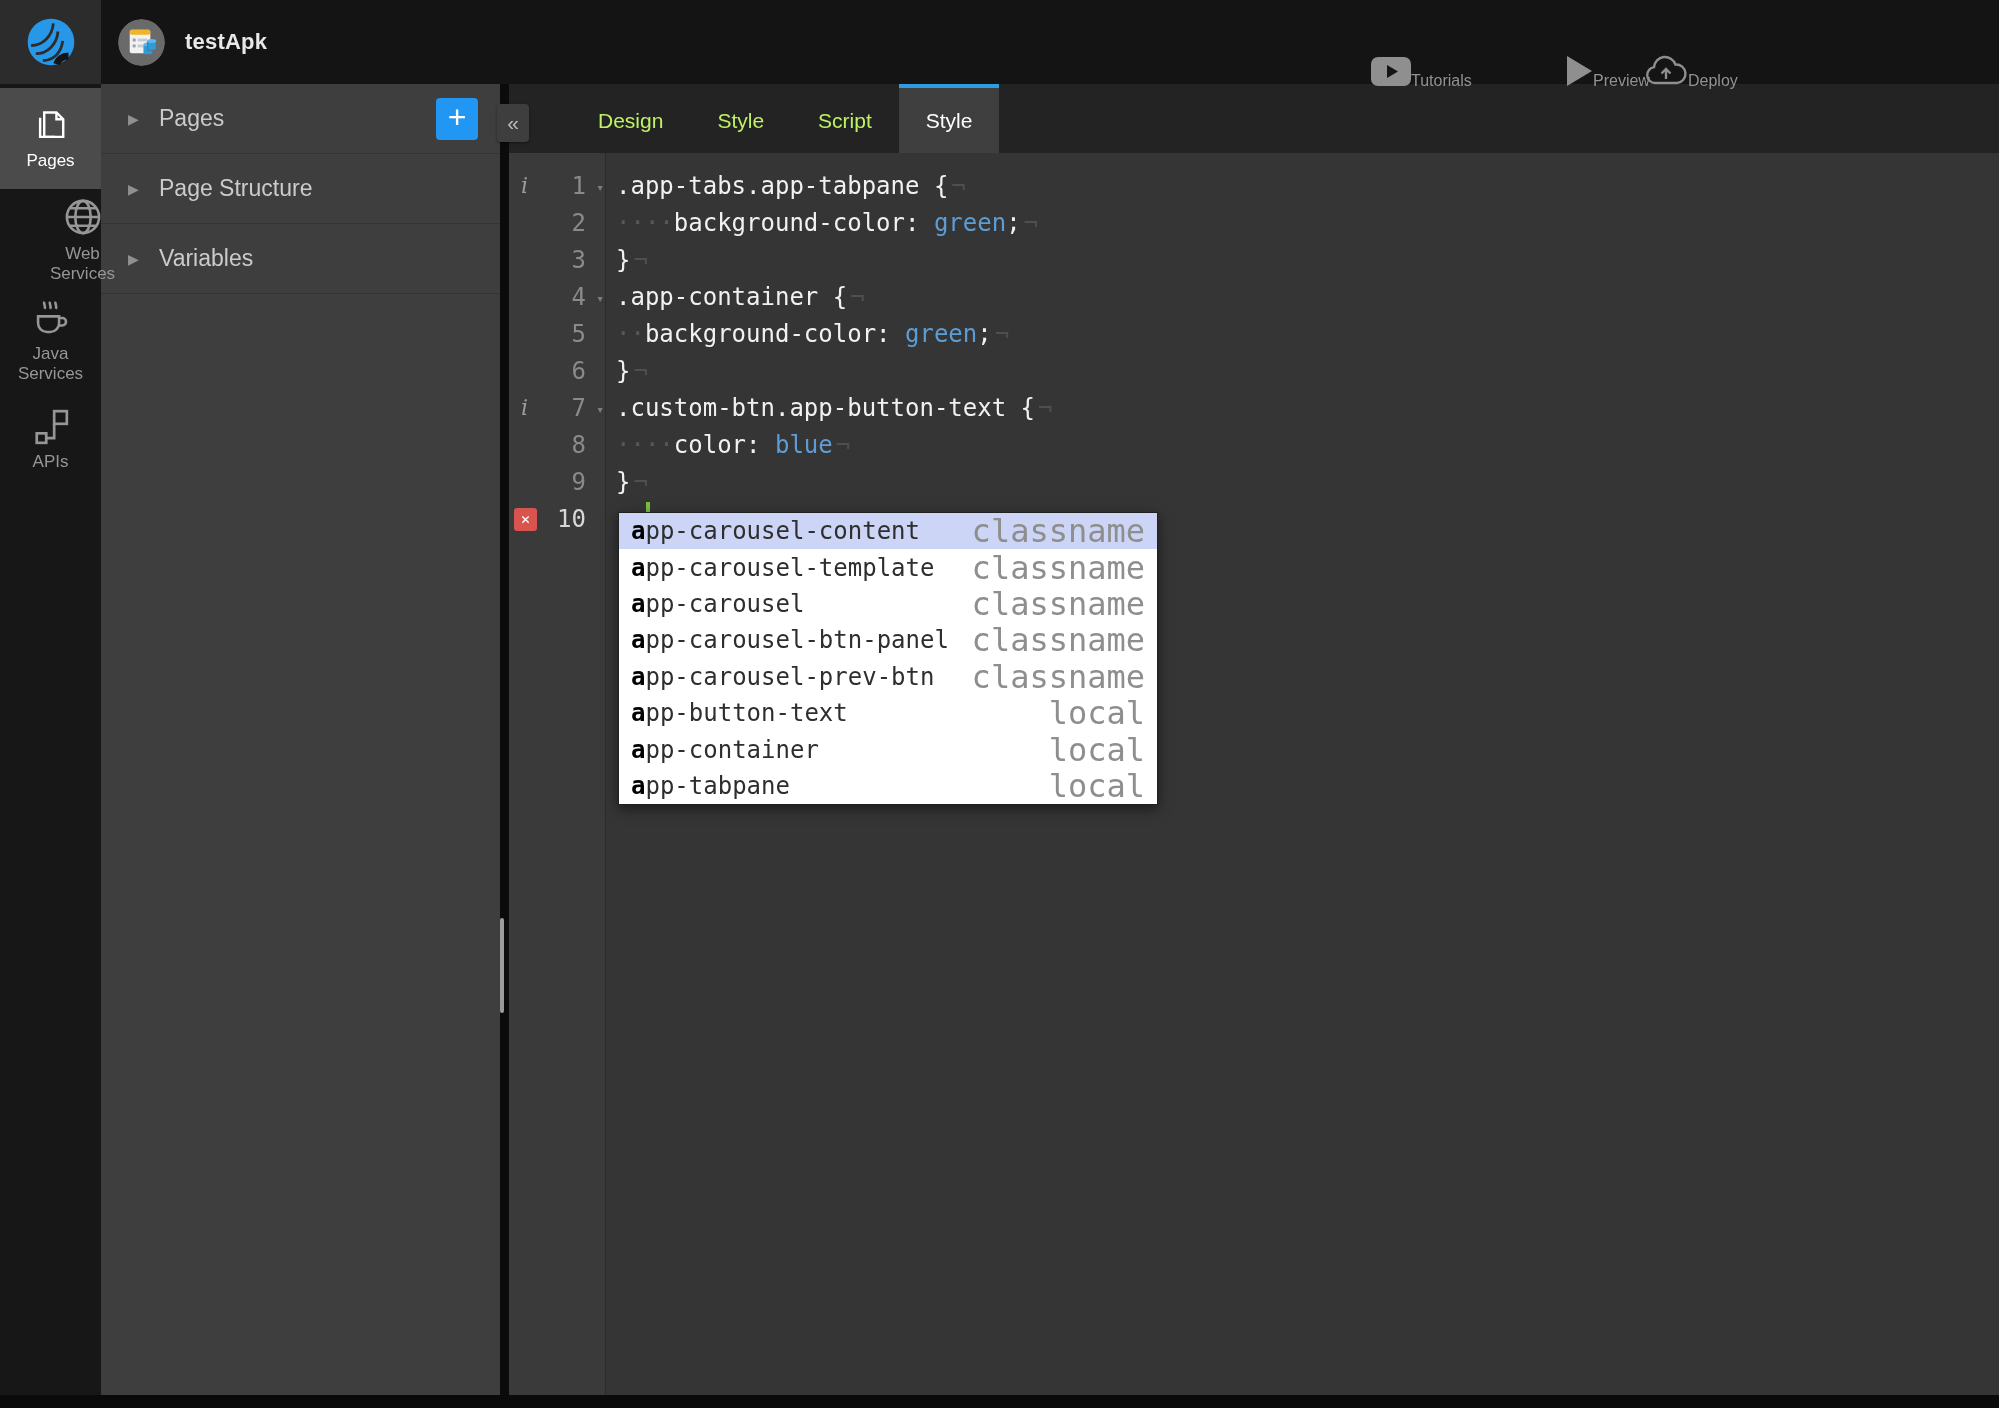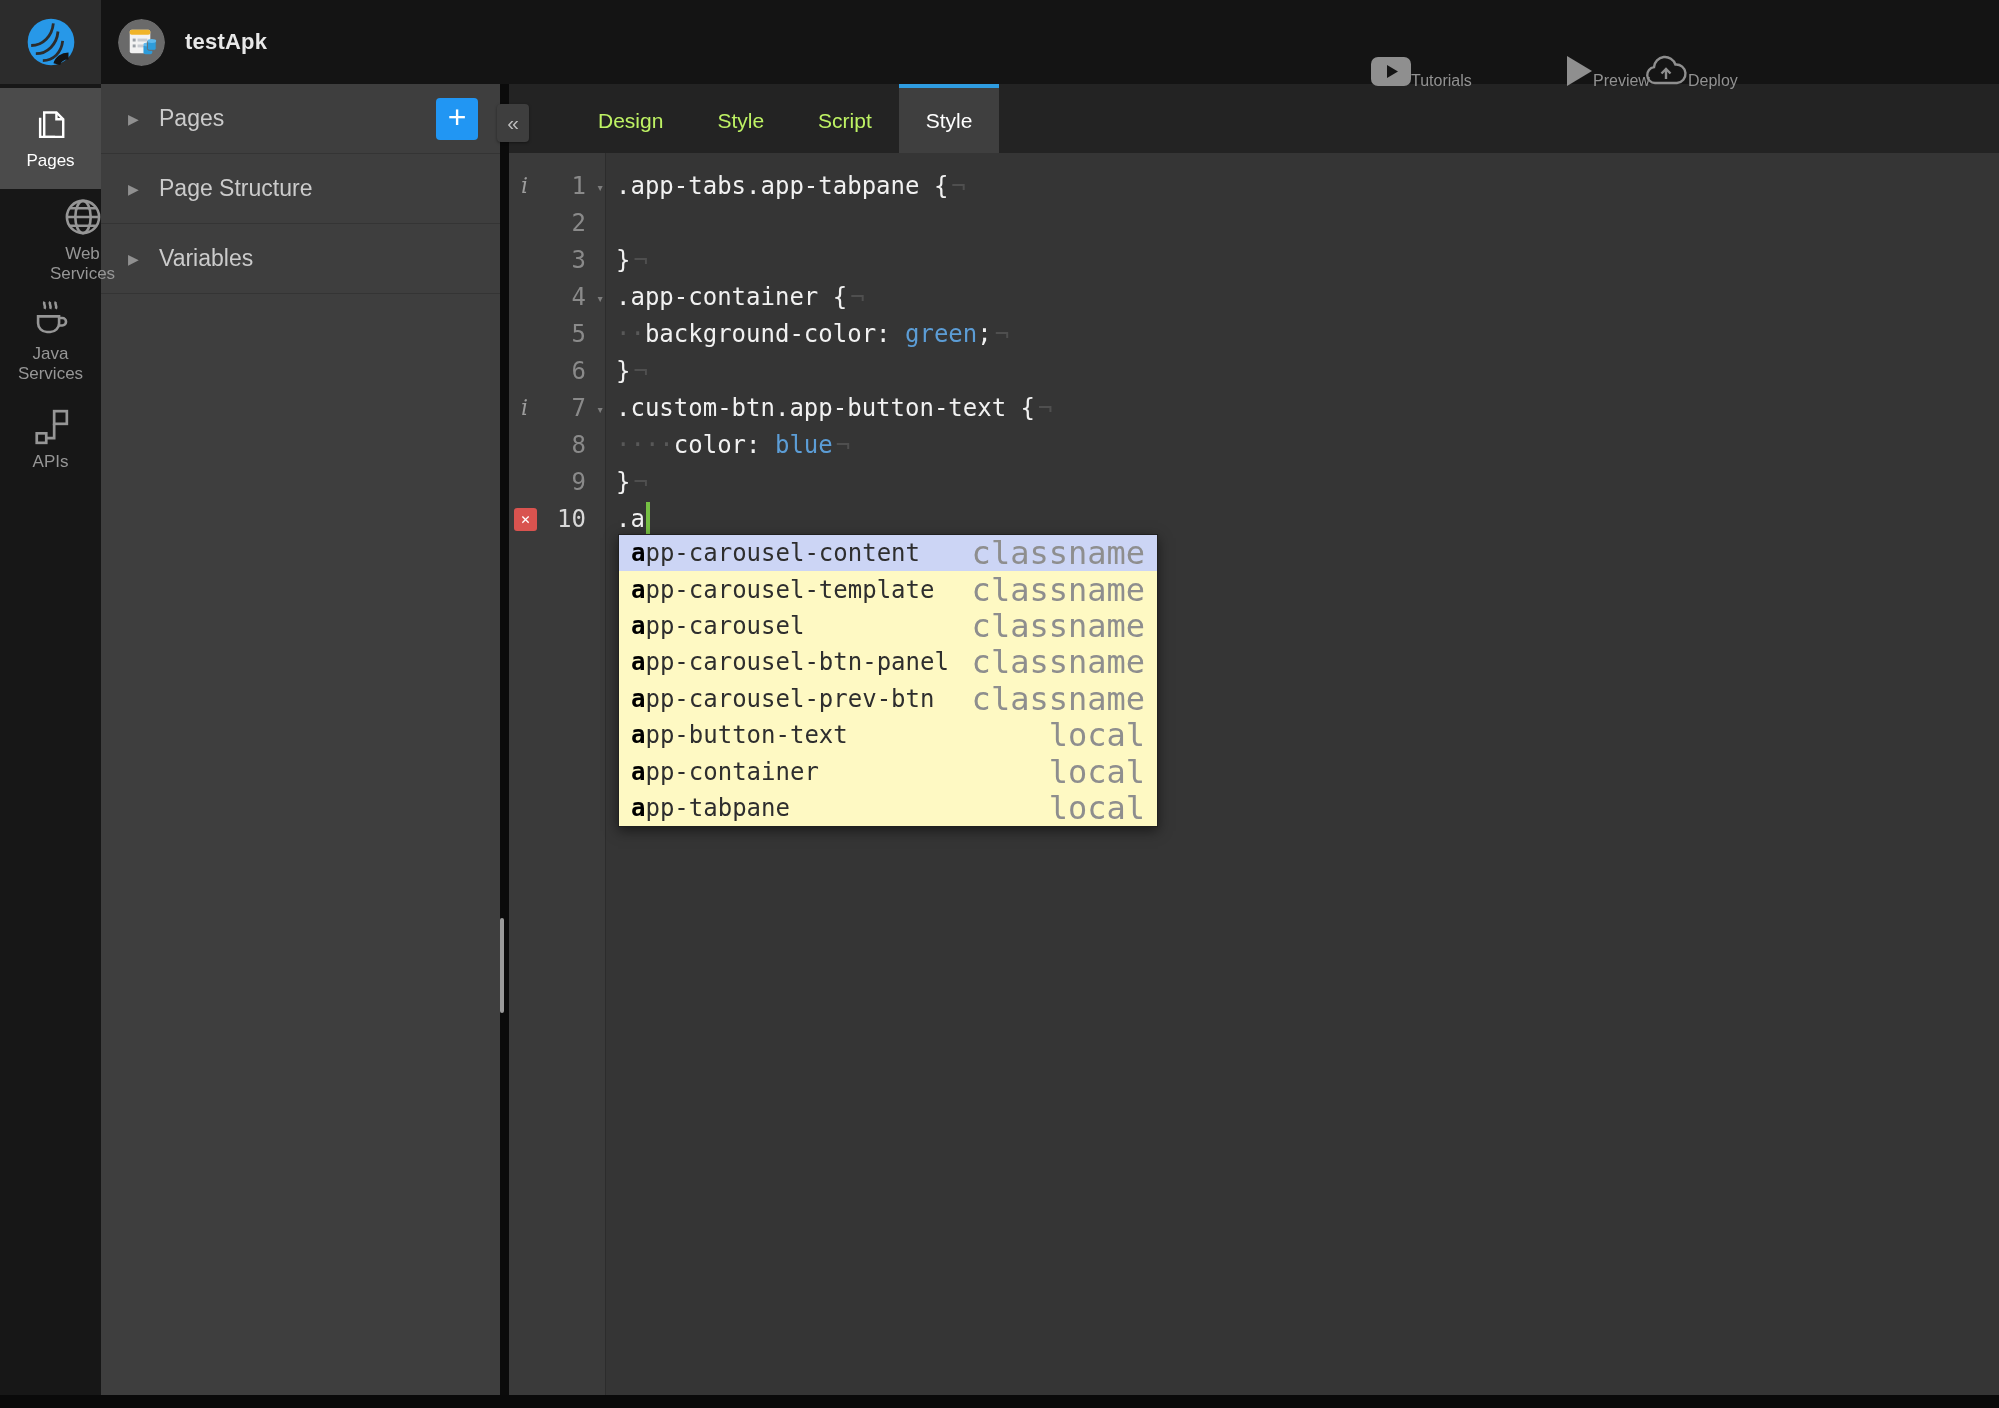--- a/index.html
+++ b/index.html
@@ -76,21 +76,21 @@
   .gerr { position:absolute; left:5px; top:7px; width:23px; height:23px; background:var(--error-red);
           border-radius:3px; color:#fff; font-size:15px; font-weight:700; text-align:center; line-height:23px; }
   .ccell { padding-left:10px; font-size:24px; color:#f1f1f1; white-space:pre; height:37px; line-height:37px; }
   .tok-ws { color:#585858; }
   .tok-value { color:var(--value-blue); }
   .tok-eol { color:#4f4f4f; margin-left:3px; }
   .cursor { display:inline-block; width:4px; height:32px; background:var(--cursor-green);
             vertical-align:middle; margin-left:1px; transform:translateY(-2px); }
 
   
-  .autocomplete { position:absolute; left:618px; top:534px; width:540px; background:#fef9c3;
+  .autocomplete { position:absolute; left:618px; top:512px; width:540px; background:#ffffff;
                   border:1px solid #202020; box-shadow:0 4px 12px rgba(0,0,0,.5); z-index:30;
                   font-family:"DejaVu Sans Mono", monospace; }
   .ac-row { height:36.4px; display:flex; align-items:center; padding:0 12px; cursor:pointer; }
   .ac-row.selected { background:var(--select-bg); }
   .ac-name { font-size:24px; color:#2e2e2e; }
   .ac-name b { color:#000; }
   .ac-kind { margin-left:auto; font-size:32px; color:#8e8e8e; }
 
   svg { display:block; }
 </style>
@@ -241,20 +241,21 @@
               <span class="ginfo">i</span>
               <span class="lnum">1</span>
               <span class="fold">▾</span>
             </div>
             <div class="ccell"><span>.app-tabs.app-tabpane {</span><span class="tok-eol">¬</span></div>
           </div>
           <div class="cline">
             <div class="gcell">
               <span class="lnum">2</span>
             </div>
+            <div class="ccell"><span class="tok-ws">····</span><span>background-color: </span><span class="tok-value">green</span><span>;</span><span class="tok-eol">¬</span></div>
           </div>
           <div class="cline">
             <div class="gcell">
               <span class="lnum">3</span>
             </div>
             <div class="ccell"><span>}</span><span class="tok-eol">¬</span></div>
           </div>
           <div class="cline">
             <div class="gcell">
               <span class="lnum">4</span>

